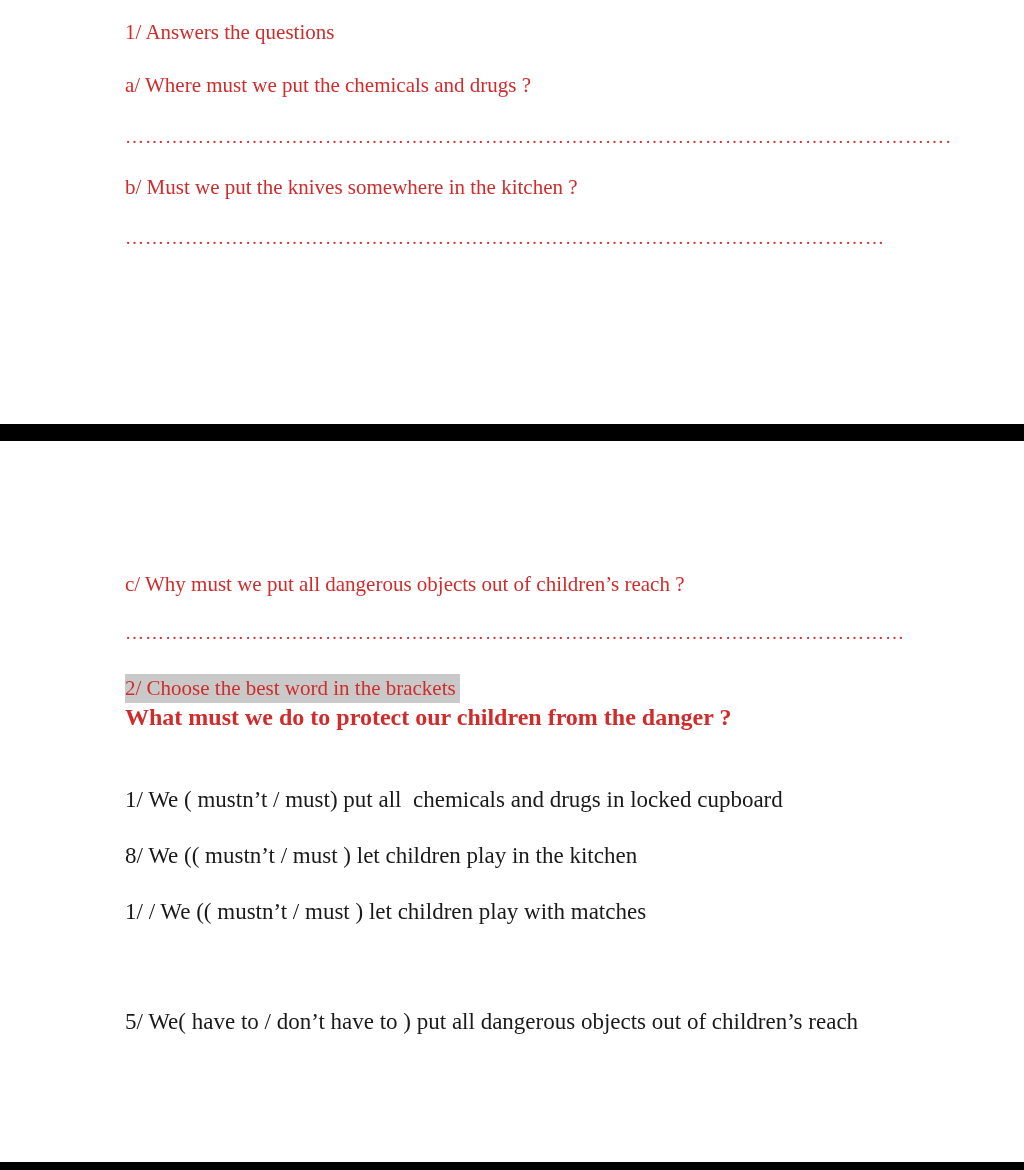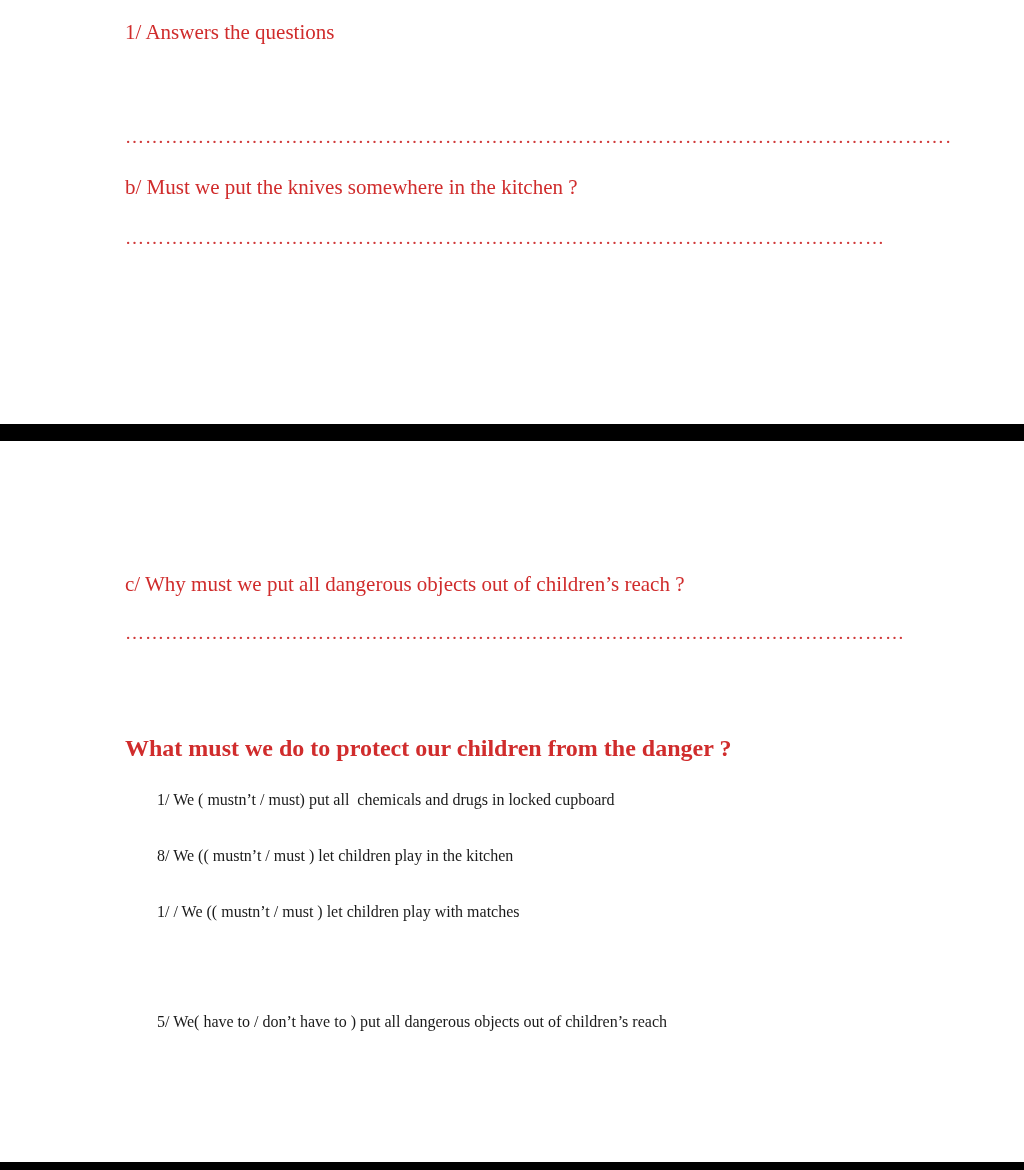--- a/index.html
+++ b/index.html
@@ -32,54 +32,55 @@
   .highlighted {
     background: #c9c9c9;
     padding: 2px 4px 2px 0;
   }
   .heading {
     font-size: 24px;
     font-weight: bold;
     white-space: pre-wrap;
   }
   .item {
-    font-size: 16px;
+    font-size: 23px;
     line-height: 36px;
     white-space: pre-wrap;
-    margin-left: 32px;
   }
   .bar {
     position: absolute;
     left: 0;
     width: 1024px;
     background: #000000;
   }
 </style>
 </head>
 <body>
 
 <div id="page">
 
   <div class="abs q red" style="top: 20px;">1/ Answers the questions</div>
 
+  <div class="abs q red" style="top: 73px;">a/ Where must we put the chemicals and drugs ?</div>
 
   <div class="abs dots" style="top: 126px; width: 828px;">……………………………………………………………………………………………………………………………………………………</div>
 
   <div class="abs q red" style="top: 175px; font-family: Liberation Serif, serif;">b/ Must we put the knives somewhere in the kitchen ?</div>
 
   <div class="abs dots" style="top: 227px; width: 757px;">…………………………………………………………………………………………………………………………………………..</div>
 
   <div class="bar" style="top: 424px; height: 17px;"></div>
 
   <div class="abs q red" style="top: 572px; text-align: center;">c/ Why must we put all dangerous objects out of children’s reach ?</div>
 
   <div class="abs dots" style="top: 622px; width: 778px;">……………………………………………………………………………………………………………………………………………</div>
 
+  <div class="abs q red highlighted" style="top: 674px;">2/ Choose the best word in the brackets</div>
 
-  <div class="abs heading red" style="top: 735px;">What must we do to protect our children from the danger ?</div>
+  <div class="abs heading red" style="top: 704px;">What must we do to protect our children from the danger ?</div>
 
   <div class="abs item black" style="top: 782px; width: 840px;">1/ We ( mustn’t / must) put all  chemicals and drugs in locked cupboard</div>
 
   <div class="abs item black" style="top: 838px; width: 840px;">8/ We (( mustn’t / must ) let children play in the kitchen</div>
 
   <div class="abs item black" style="top: 894px; width: 840px;">1/ / We (( mustn’t / must ) let children play with matches</div>
 
 
   <div class="abs item black" style="top: 1004px; width: 740px;">5/ We( have to / don’t have to ) put all dangerous objects out of children’s reach</div>
 

